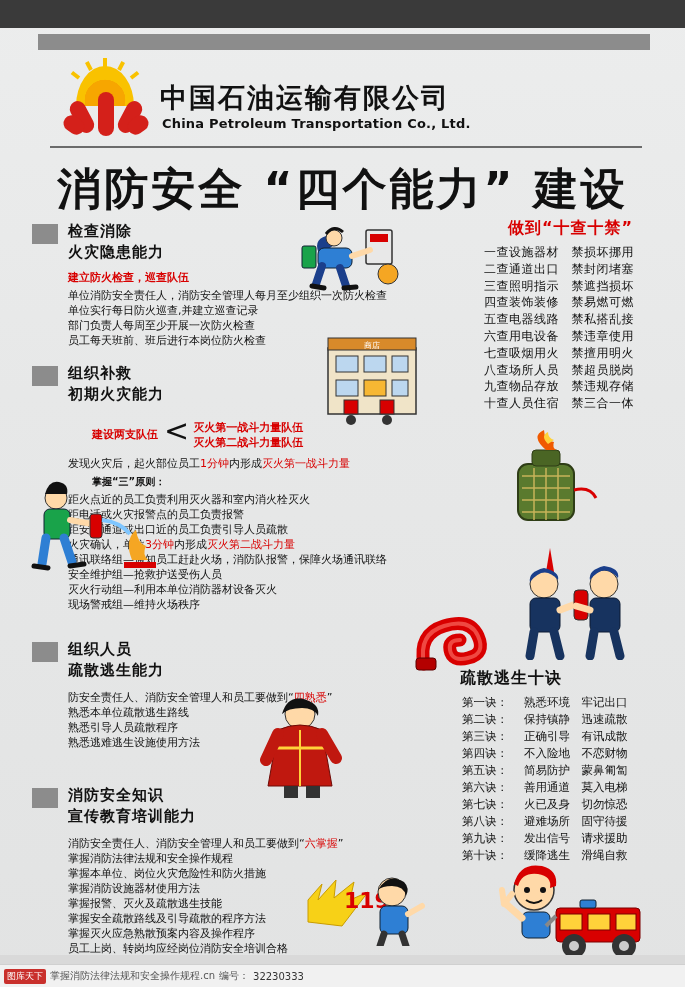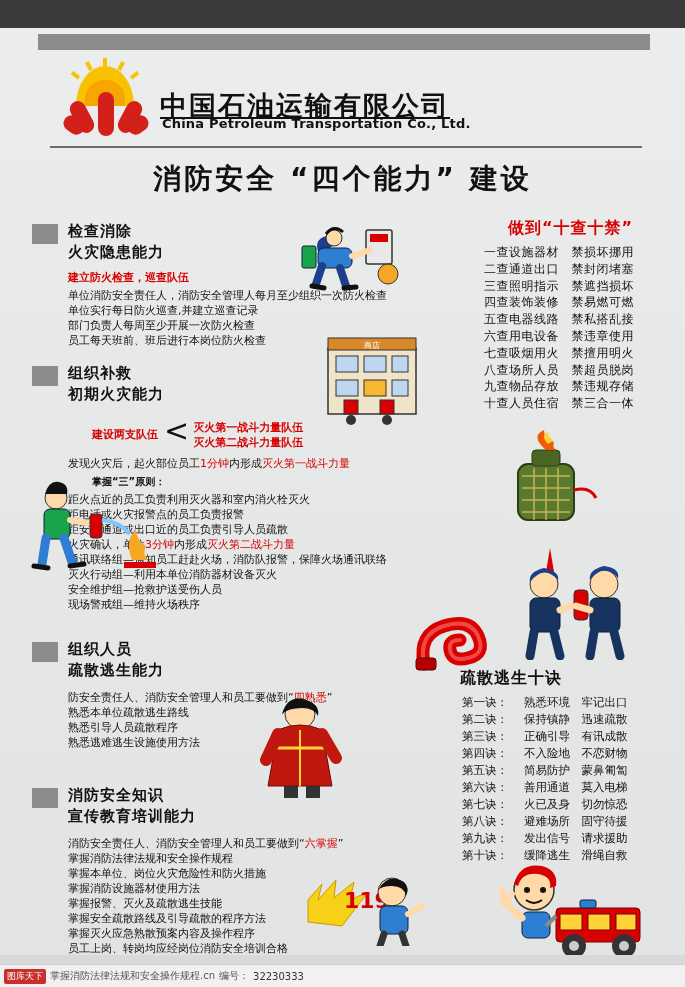--- a/index.html
+++ b/index.html
@@ -51,33 +51,33 @@
   .logo .petal div{
     position:absolute;background:#d4201a;
   }
   .p1{left:30px;top:0px;width:16px;height:44px;border-radius:8px 8px 8px 8px;}
   .p2{left:6px;top:8px;width:16px;height:34px;border-radius:8px;transform:rotate(-28deg);}
   .p3{left:54px;top:8px;width:16px;height:34px;border-radius:8px;transform:rotate(28deg);}
   .p4{left:-2px;top:22px;width:16px;height:22px;border-radius:8px;transform:rotate(-55deg);}
   .p5{left:62px;top:22px;width:16px;height:22px;border-radius:8px;transform:rotate(55deg);}
 
   .company-cn{
-    position:absolute;left:160px;top:88px;
-    font-size:27px;font-weight:bold;color:#111;letter-spacing:2px;text-decoration:underline;
+    position:absolute;left:160px;top:80px;
+    font-size:27px;font-weight:bold;color:#111;letter-spacing:2px;
   }
   .company-en{
     position:absolute;left:162px;top:116px;
     font-size:13px;font-weight:bold;color:#111;letter-spacing:0.2px;
   }
   .hr-head{
     position:absolute;left:50px;top:146px;width:592px;height:2px;background:#6b6b6b;
   }
   .main-title{
     position:absolute;left:0;top:160px;width:685px;text-align:center;
-    font-size:28px;font-weight:bold;color:#111;letter-spacing:3px;
+    font-size:44px;font-weight:bold;color:#111;letter-spacing:3px;
   }
 
   
   .sec{position:absolute;}
   .sec .bullet{
     position:absolute;left:0;top:2px;width:26px;height:20px;background:#8c8c8c;
   }
   .sec .h1{
     position:absolute;left:36px;top:0;font-size:15px;font-weight:bold;color:#111;letter-spacing:1px;
   }
@@ -182,22 +182,22 @@
     </div>
 
     <div style="position:absolute;left:36px;top:128px;">
       <div class="body-line">距火点近的员工负责利用灭火器和室内消火栓灭火</div>
       <div class="body-line">距电话或火灾报警点的员工负责报警</div>
       <div class="body-line">距安全通道或出口近的员工负责引导人员疏散</div>
       <div class="body-line">
         <span>火灾确认，单位</span><span class="red">3分钟</span><span>内形成</span><span class="red">灭火第二战斗力量</span>
       </div>
       <div class="body-line">通讯联络组—通知员工赶赴火场，消防队报警，保障火场通讯联络</div>
+      <div class="body-line">安全维护组—抢救护送受伤人员</div>
       <div class="body-line">灭火行动组—利用本单位消防器材设备灭火</div>
-      <div class="body-line">安全维护组—抢救护送受伤人员</div>
       <div class="body-line">现场警戒组—维持火场秩序</div>
     </div>
   </div>
 
   <div class="sec" style="left:32px;top:640px;width:400px;">
     <div class="bullet"></div>
     <div class="h1">组织人员</div>
     <div class="h2">疏散逃生能力</div>
     <div style="position:absolute;left:36px;top:50px;">
       <div class="body-line">

